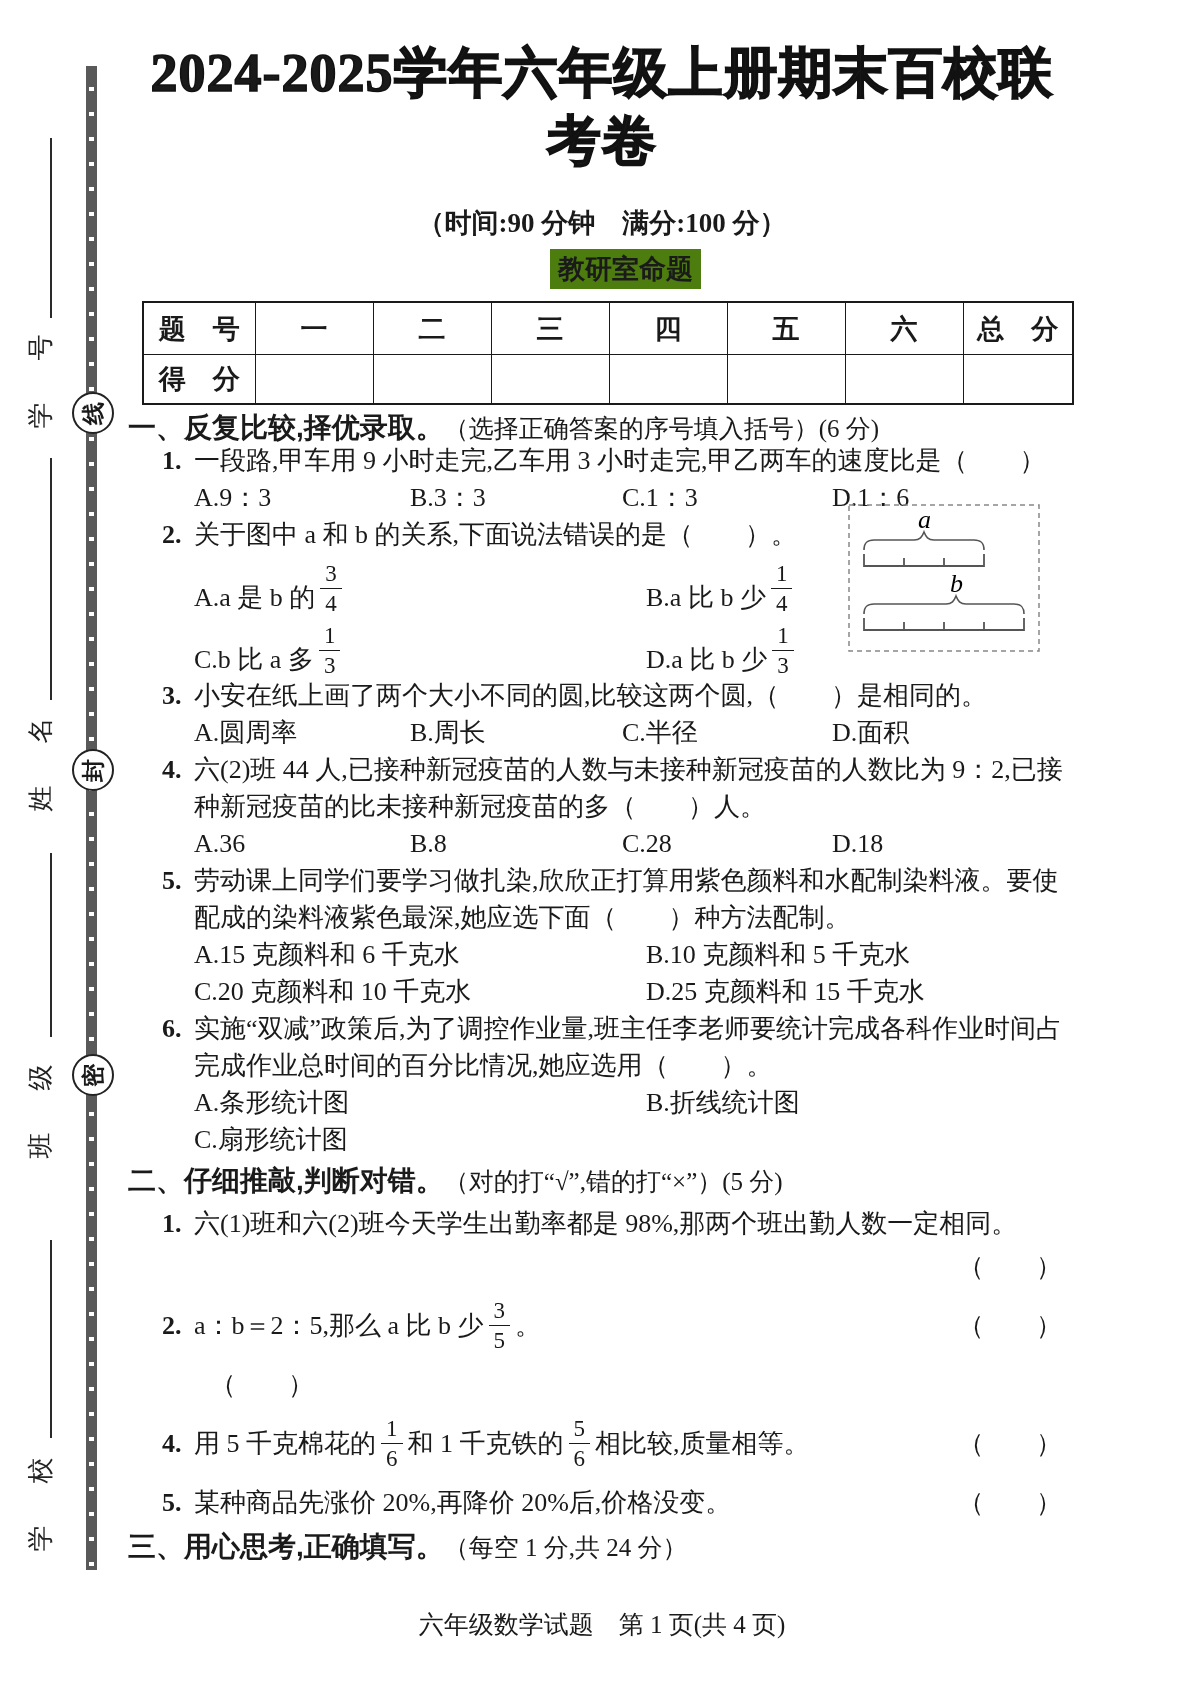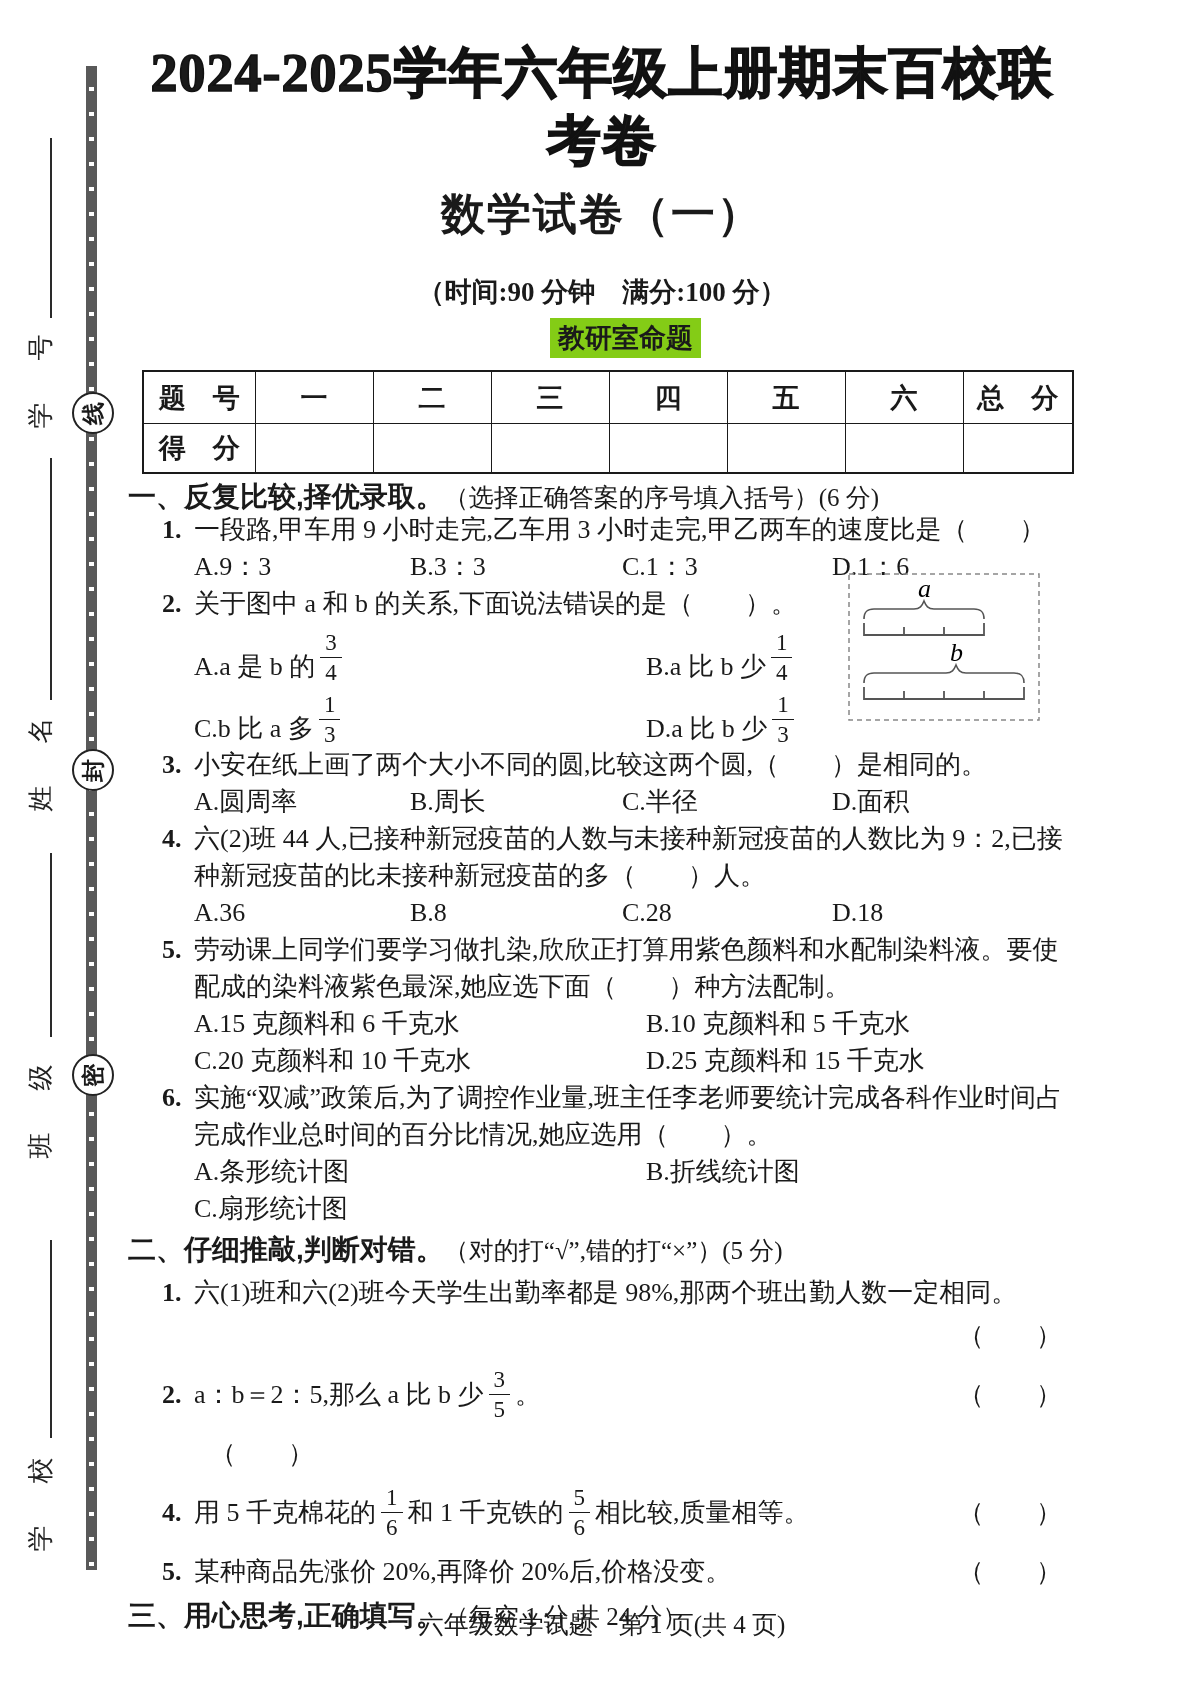--- a/index.html
+++ b/index.html
@@ -29,21 +29,21 @@
   .seal-circle span{transform:rotate(-90deg);font-size:23px;font-weight:bold;}
   
   .main{position:absolute;left:128px;top:40px;width:948px;}
   .title{
     text-align:center;font-size:54px;font-weight:900;letter-spacing:1px;
     -webkit-text-stroke:1.5px #111;line-height:1.25;
   }
   .subtitle{text-align:center;font-size:44px;font-weight:bold;margin-top:10px;letter-spacing:2px;}
   .meta{text-align:center;font-size:27px;font-weight:bold;margin-top:30px;}
   .badge-row{text-align:center;margin-top:8px;}
-  .badge{display:inline-block;background:#84cc16;padding:2px 8px;font-size:27px;font-weight:bold;margin-left:47px;}
+  .badge{display:inline-block;background:#4d7c0f;padding:2px 8px;font-size:27px;font-weight:bold;margin-left:47px;}
   
   table.score{
     border-collapse:collapse;margin:12px 0 0 14px;width:930px;table-layout:fixed;
     border:2.5px solid #1a1a1a;
   }
   table.score td{
     border:1.5px solid #1a1a1a;text-align:center;font-size:27px;font-weight:bold;
     height:51px;padding:0;
   }
   table.score tr.scorerow td{height:48px;}
@@ -97,21 +97,20 @@
 <div class="seal-circle" style="top:749px;">
     <span>封</span>
   </div>
 <div class="seal-circle" style="top:1054px;">
     <span>密</span>
   </div>
 
 <div class="main">
 
   <div class="title">2024-2025学年六年级上册期末百校联考卷</div>
-  <div class="subtitle">数学试卷（一）</div>
   <div class="meta">（时间:90 分钟　满分:100 分）</div>
   <div class="badge-row">
     <span class="badge">教研室命题</span>
   </div>
 
   <table class="score">
     <colgroup>
       <col style="width:112px">
         <col style="width:118px">
         <col style="width:118px">

